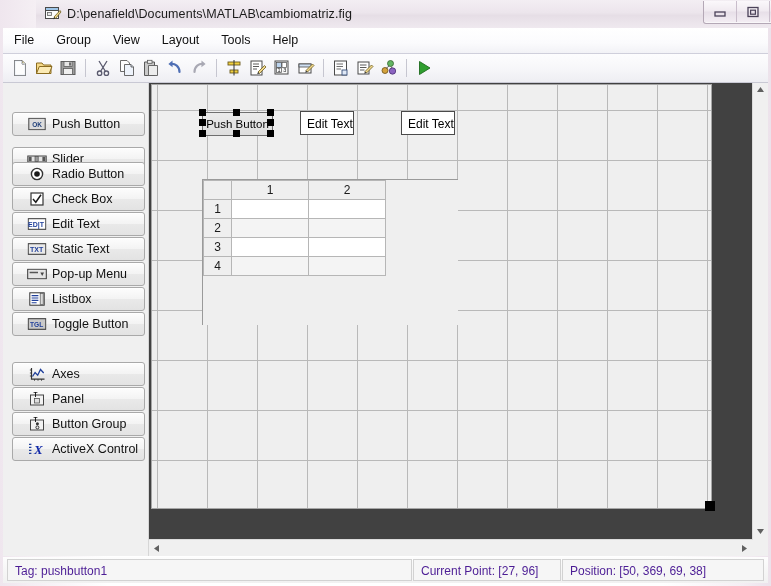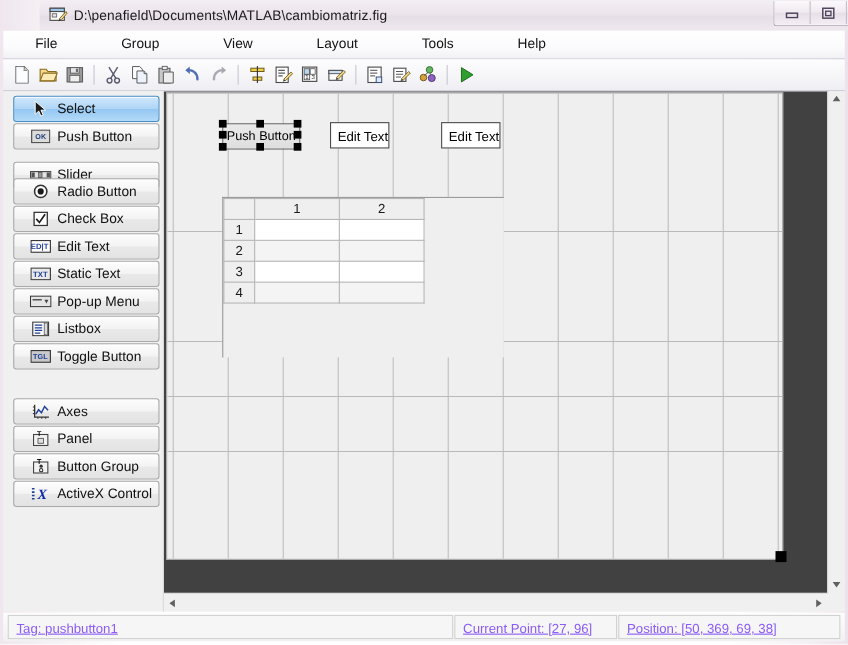--- a/index.html
+++ b/index.html
@@ -21,21 +21,21 @@
   .wbtn{width:32px;height:21px;position:relative;
         background:linear-gradient(to bottom,#fbf8fb 0%,#f0eaf0 48%,#e7dfe8 52%,#f3edf3 100%);
         border-left:1px solid #c9bdcb;}
   .wbtn:first-child{border-left:none;}
   .wbtn svg{position:absolute;left:50%;top:50%;transform:translate(-50%,-50%);}
 
   
   .menubar{position:absolute;left:3px;top:28px;width:765px;height:25px;
            background:linear-gradient(to bottom,#ffffff 0%,#fbfbfd 60%,#f2f2f6 100%);
            border-bottom:1px solid #cfcfdb;}
-  .menuitem{float:left;height:25px;line-height:25px;padding:0 29px;font-size:12.5px;color:#111;}
+  .menuitem{float:left;height:25px;line-height:25px;padding:0 11px;font-size:12.5px;color:#111;}
 
   
   .toolbar{position:absolute;left:3px;top:54px;width:765px;height:28px;
            background:linear-gradient(to bottom,#fdfdfe 0%,#f6f6f9 55%,#eeeef3 100%);
            border-bottom:1px solid #c9c9d4;}
   .tbtn{float:left;width:24px;height:26px;margin-top:1px;position:relative;}
   .tbtn svg{position:absolute;left:50%;top:50%;transform:translate(-50%,-50%);}
   .tsep{float:left;width:1px;height:18px;margin:5px 5px 0 5px;background:#c6c6d0;}
 
   
@@ -91,23 +91,23 @@
   .vsb{position:absolute;right:0;top:0;width:15px;height:456px;
        background:#f0f0f0;border-left:1px solid #dcdcdc;}
   .hsb{position:absolute;left:0;bottom:0;width:604px;height:16px;
        background:#f0f0f0;border-top:1px solid #dcdcdc;}
   .arrow{position:absolute;}
   .arrow svg{display:block;}
 
   
   .statusbar{position:absolute;left:3px;top:557px;width:765px;height:26px;
              background:linear-gradient(to bottom,#fdfdfd,#f1f1f1);}
-  .spanel{position:absolute;top:2px;height:22px;line-height:22px;font-size:12px;color:#8b5cf6;
+  .spanel{position:absolute;top:2px;height:22px;line-height:22px;font-size:12px;color:#4c1d95;
           border:1px solid #d2d2d2;background:#f6f6f6;padding-left:7px;box-sizing:border-box;
-          white-space:nowrap;overflow:hidden;text-decoration:underline;}
+          white-space:nowrap;overflow:hidden;}
 </style>
 </head>
 <body>
 
 <div id="app">
 
   <div class="titlebar">
     <span class="tb-icon">
       <svg width="18" height="18" viewBox="0 0 18 18">
         <rect x="1.5" y="2.5" width="13" height="11" fill="#fdfdfd" stroke="#4a4a4a" stroke-width="1"></rect>
@@ -275,28 +275,20 @@
 
     <div class="tbtn">
       <svg width="18" height="18" viewBox="0 0 18 18">
         <path d="M4.5 2.5 L15 9 L4.5 15.5 Z" fill="#2f9e2f" stroke="#1d6a1d" stroke-width=".9"></path>
       </svg>
     </div>
   </div>
 
   <div class="palette">
 
-    <div class="pbtn sel" style="top:4px">
-      <span class="picon">
-        <svg width="14" height="16" viewBox="0 0 14 16">
-          <path d="M2 1 L2 13 L5.2 10 L7.2 14.5 L9.3 13.6 L7.3 9.2 L11.5 9.2 Z" fill="#1b1b1b" stroke="#fff" stroke-width=".9"></path>
-        </svg>
-      </span>
-      <span class="plabel">Select</span>
-    </div>
 
     <div class="pbtn" style="top:29px">
       <span class="picon">
         <svg width="18" height="13" viewBox="0 0 18 13">
           <rect x=".8" y=".8" width="16.4" height="11.4" fill="#dcdcdc" stroke="#444" stroke-width="1"></rect>
           <text x="9" y="9.2" font-size="6.5" text-anchor="middle" fill="#1f3f7a" font-family="sans-serif" font-weight="bold">OK</text>
         </svg>
       </span>
       <span class="plabel">Push Button</span>
     </div>

